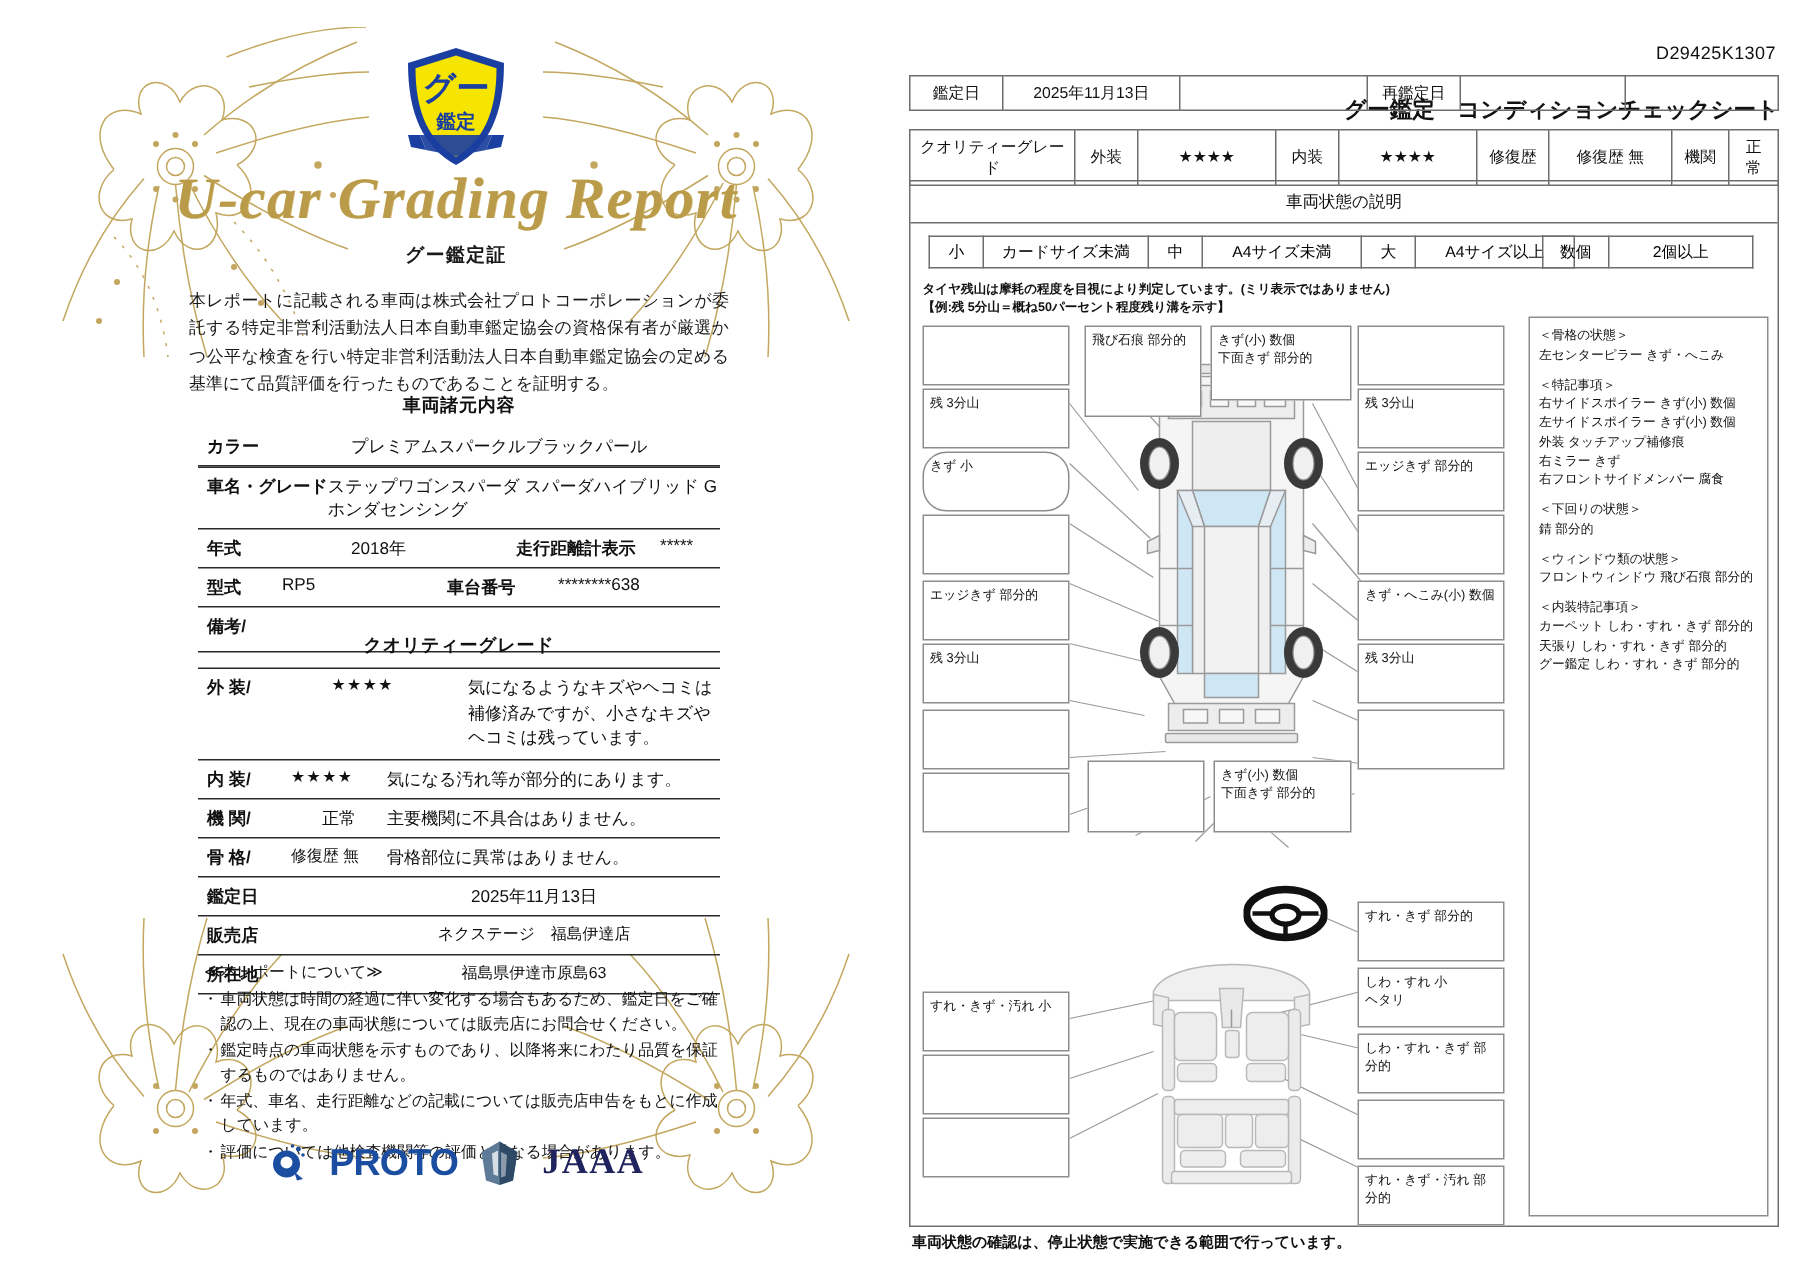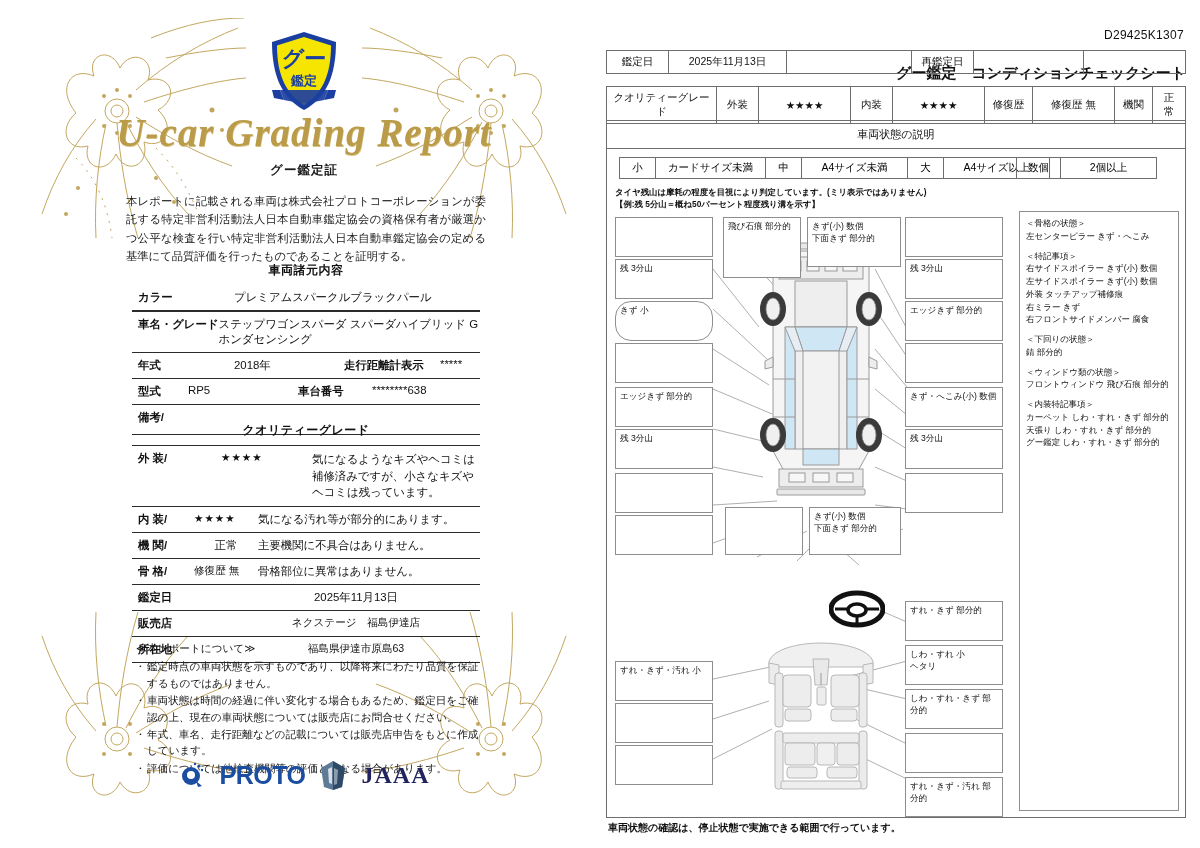--- a/index.html
+++ b/index.html
@@ -91,21 +91,21 @@
 
   .t-date  { position:absolute; left:0; top: 22px; width: 100%; }
   .t-grade { position:absolute; left:0; top: 58px; width: 100%; }
 
   .cond-wrap { position:absolute; left:0; top: 92px; width: 100%; height: 698px; border: 1px solid #6e6e6e; }
   .cond-head { text-align:center; font-size: 11px; font-weight: 400; color:#111; padding: 6px 0 6px; border-bottom: 1px solid #6e6e6e; }
 
   .legend-row { position:absolute; left: 12px; top: 36px; display:flex; align-items:center; gap: 0; }
   .legend-row table { border-collapse: collapse; }
   .legend-row td { border: 1px solid #6e6e6e; font-size: 10.5px; padding: 3px 7px; text-align:center; height: 21px; }
-  .legend-2 { position:absolute; right: 28px; top: 36px; }
+  .legend-2 { position:absolute; right: 16px; top: 36px; }
   .legend-2 table { border-collapse: collapse; }
   .legend-2 td { border: 1px solid #6e6e6e; font-size: 10.5px; padding: 3px 9px; text-align:center; height: 21px; }
 
   .tire-note { position:absolute; left: 8px; top: 66px; font-size: 8.4px; line-height: 1.42; color:#111; font-weight:700; }
 
   .diagram-area { position:absolute; left: 0; top: 88px; width: 100%; height: 608px; }
 
   .abox {
     position:absolute; border: 1px solid #8d8d8d; background:#fff;
     font-size: 8.6px; color:#111; line-height: 1.38; padding: 3px 4px;
@@ -307,22 +307,22 @@
         </div>
         <div class="row">
           <span class="lbl" style="width:96px;">所在地</span>
           <span class="val" style="flex:1; text-align:center; font-size:10.6px;">福島県伊達市原島63</span>
         </div>
       </div>
 
       <div class="notes" style="top:628px;">
         <div class="nt-head">≪本レポートについて≫</div>
         <ul>
+          <li>車両状態は時間の経過に伴い変化する場合もあるため、鑑定日をご確認の上、現在の車両状態については販売店にお問合せください。</li>
           <li>鑑定時点の車両状態を示すものであり、以降将来にわたり品質を保証するものではありません。</li>
-          <li>車両状態は時間の経過に伴い変化する場合もあるため、鑑定日をご確認の上、現在の車両状態については販売店にお問合せください。</li>
           <li>年式、車名、走行距離などの記載については販売店申告をもとに作成しています。</li>
           <li>評価については他検査機関等の評価と異なる場合があります。</li>
         </ul>
       </div>
 
       <div class="logos">
         <svg width="26" height="26" viewBox="0 0 26 26">
           <circle cx="12" cy="14" r="9" fill="#1b4ea1"></circle>
           <circle cx="12" cy="13" r="4" fill="#fff"></circle>
           <path d="M17,19 L23,24 L19,25 Z" fill="#1b4ea1"></path>

